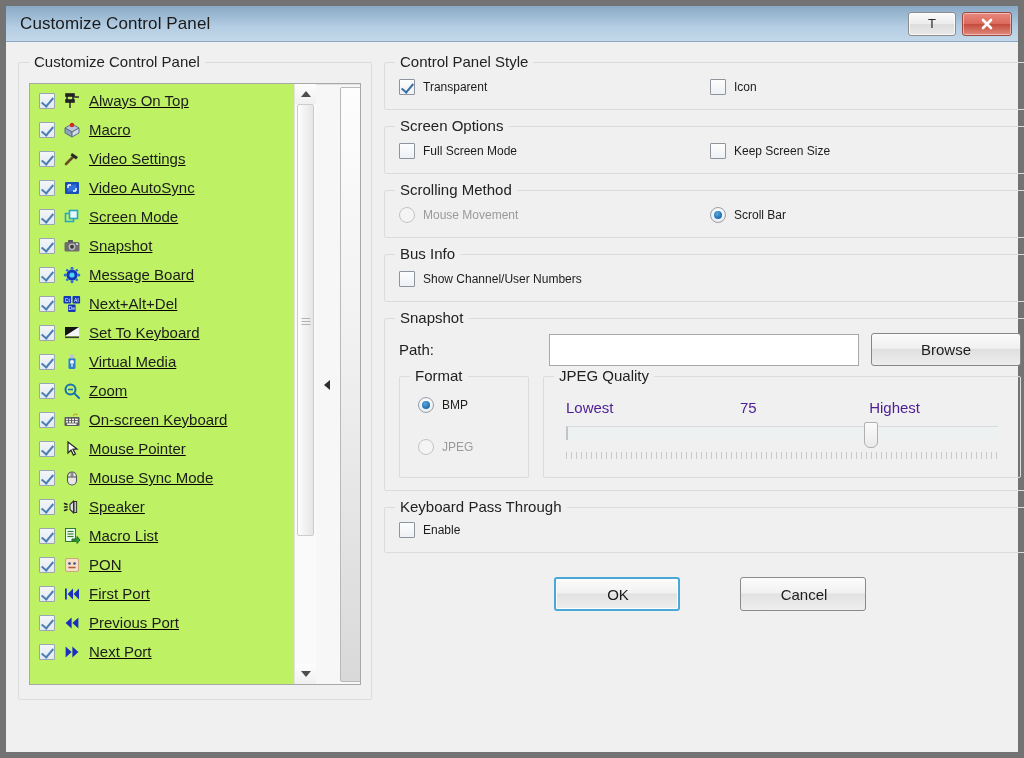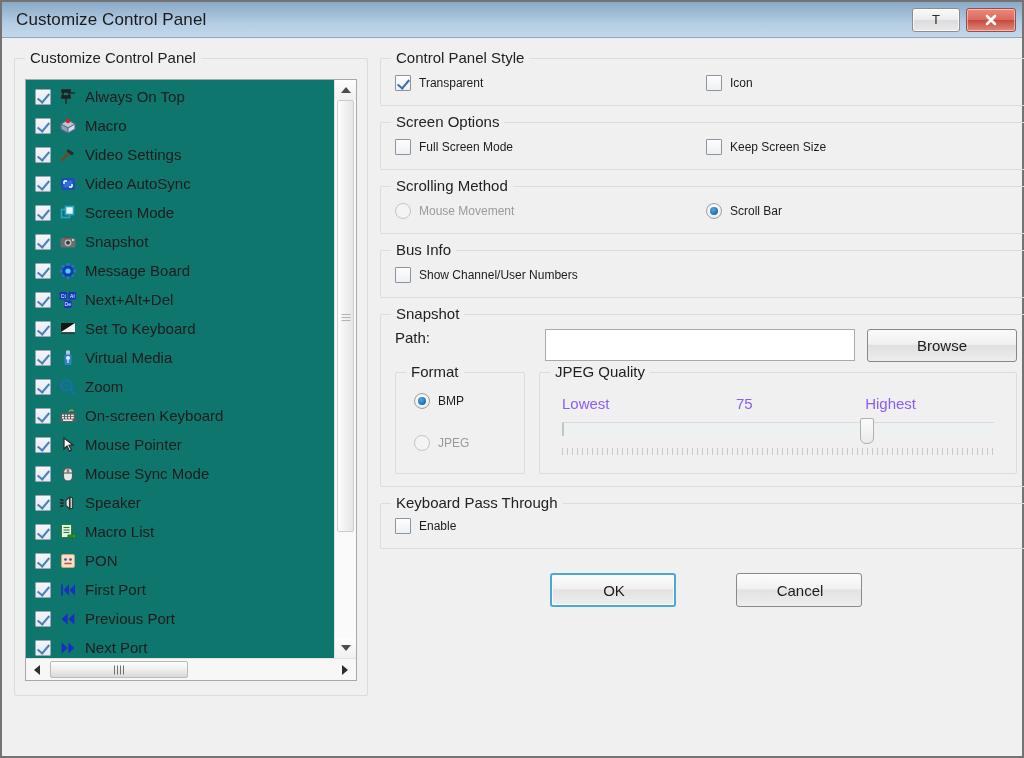--- a/index.html
+++ b/index.html
@@ -7,21 +7,21 @@
     margin: 0; padding: 0;
     width: 1024px; height: 758px;
     background: #f0f0f0;
     font-family: "Liberation Sans", sans-serif;
     overflow: hidden;
   }
   .window {
     position: absolute; left: 0; top: 0;
     width: 1024px; height: 758px;
     background: #f0f0f0;
-    border: 2px solid #737373;
+    border: 6px solid #737373;
     display: flex; flex-direction: column;
   }
   
   .titlebar {
     height: 36px; flex: 0 0 36px;
     background: linear-gradient(to bottom, #8aa9c6 0%, #a6c2da 42%, #b4cde3 60%, #c3d8ea 100%);
     display: flex; align-items: center;
     padding: 0 6px 0 14px;
     position: relative;
     border-bottom: 1px solid #8ba7c2;
@@ -83,24 +83,25 @@
   
   .left-panel {
     flex: 0 0 354px;
     position: relative;
     margin-top: 10px;
     height: 638px;
   }
   .list-outer {
     position: absolute;
     left: 10px; top: 20px; right: 10px; bottom: 14px;
-    background: #0f766e;
+    background: #bef264;
     border: 1px solid #a8a8a8;
-    display: flex; flex-direction: column;
+    display: flex; flex-direction: row;
     overflow: hidden;
+    text-decoration: underline;
   }
   .list-main { flex: 1 1 auto; display: flex; min-height: 0; }
   .list-items {
     flex: 1 1 auto;
     overflow: hidden;
     padding: 2px 0 0 0;
     position: relative;
   }
   .list-row {
     height: 29px;
@@ -247,21 +248,21 @@
   .rad-box.selected::after {
     content: "";
     position: absolute; left: 3px; top: 3px;
     width: 8px; height: 8px; border-radius: 50%;
     background: radial-gradient(circle at 40% 35%, #5aa8e0 0%, #1668ad 75%);
   }
   .disabled { color: #9a9a9a; }
   .disabled .rad-box { border-color: #c4c4c4; background: #f4f4f4; }
 
   
-  .snap-row1 { display: flex; align-items: flex-start; gap: 0; }
+  .snap-row1 { display: flex; align-items: center; gap: 0; }
   .snap-label { font-size: 15px; color: #1c1c1c; width: 150px; }
   .text-input {
     flex: 0 0 310px;
     height: 32px;
     border: 1px solid #a9a9a9;
     background: #fff;
     font-size: 14px;
     padding: 0 6px;
     font-family: "Liberation Sans", sans-serif;
     outline: none;
@@ -277,21 +278,21 @@
     font-family: "Liberation Sans", sans-serif;
     cursor: pointer;
   }
   .snap-row2 { display: flex; gap: 14px; margin-top: 10px; align-items: stretch; }
   .format-group { flex: 0 0 130px; position: relative; }
   .format-inner { padding: 20px 0 18px 18px; display: flex; flex-direction: column; gap: 26px; }
   .jpeg-group { flex: 1 1 auto; position: relative; }
   .jpeg-inner { padding: 22px 22px 18px 22px; }
   .slider-labels {
     display: flex; justify-content: space-between;
-    font-size: 15px; color: #8b5cf6;
+    font-size: 15px; color: #4c1d95;
     padding: 0 0 6px 0;
   }
   .slider-labels .mid { margin-left: 14px; }
   .slider-labels .hi { margin-right: 78px; }
   .slider-wrap { position: relative; height: 22px; }
   .slider-track {
     position: absolute; left: 0; right: 0; top: 4px;
     height: 14px;
     background: #eef1f1;
     border-left: 2px solid #bfc6c6;

